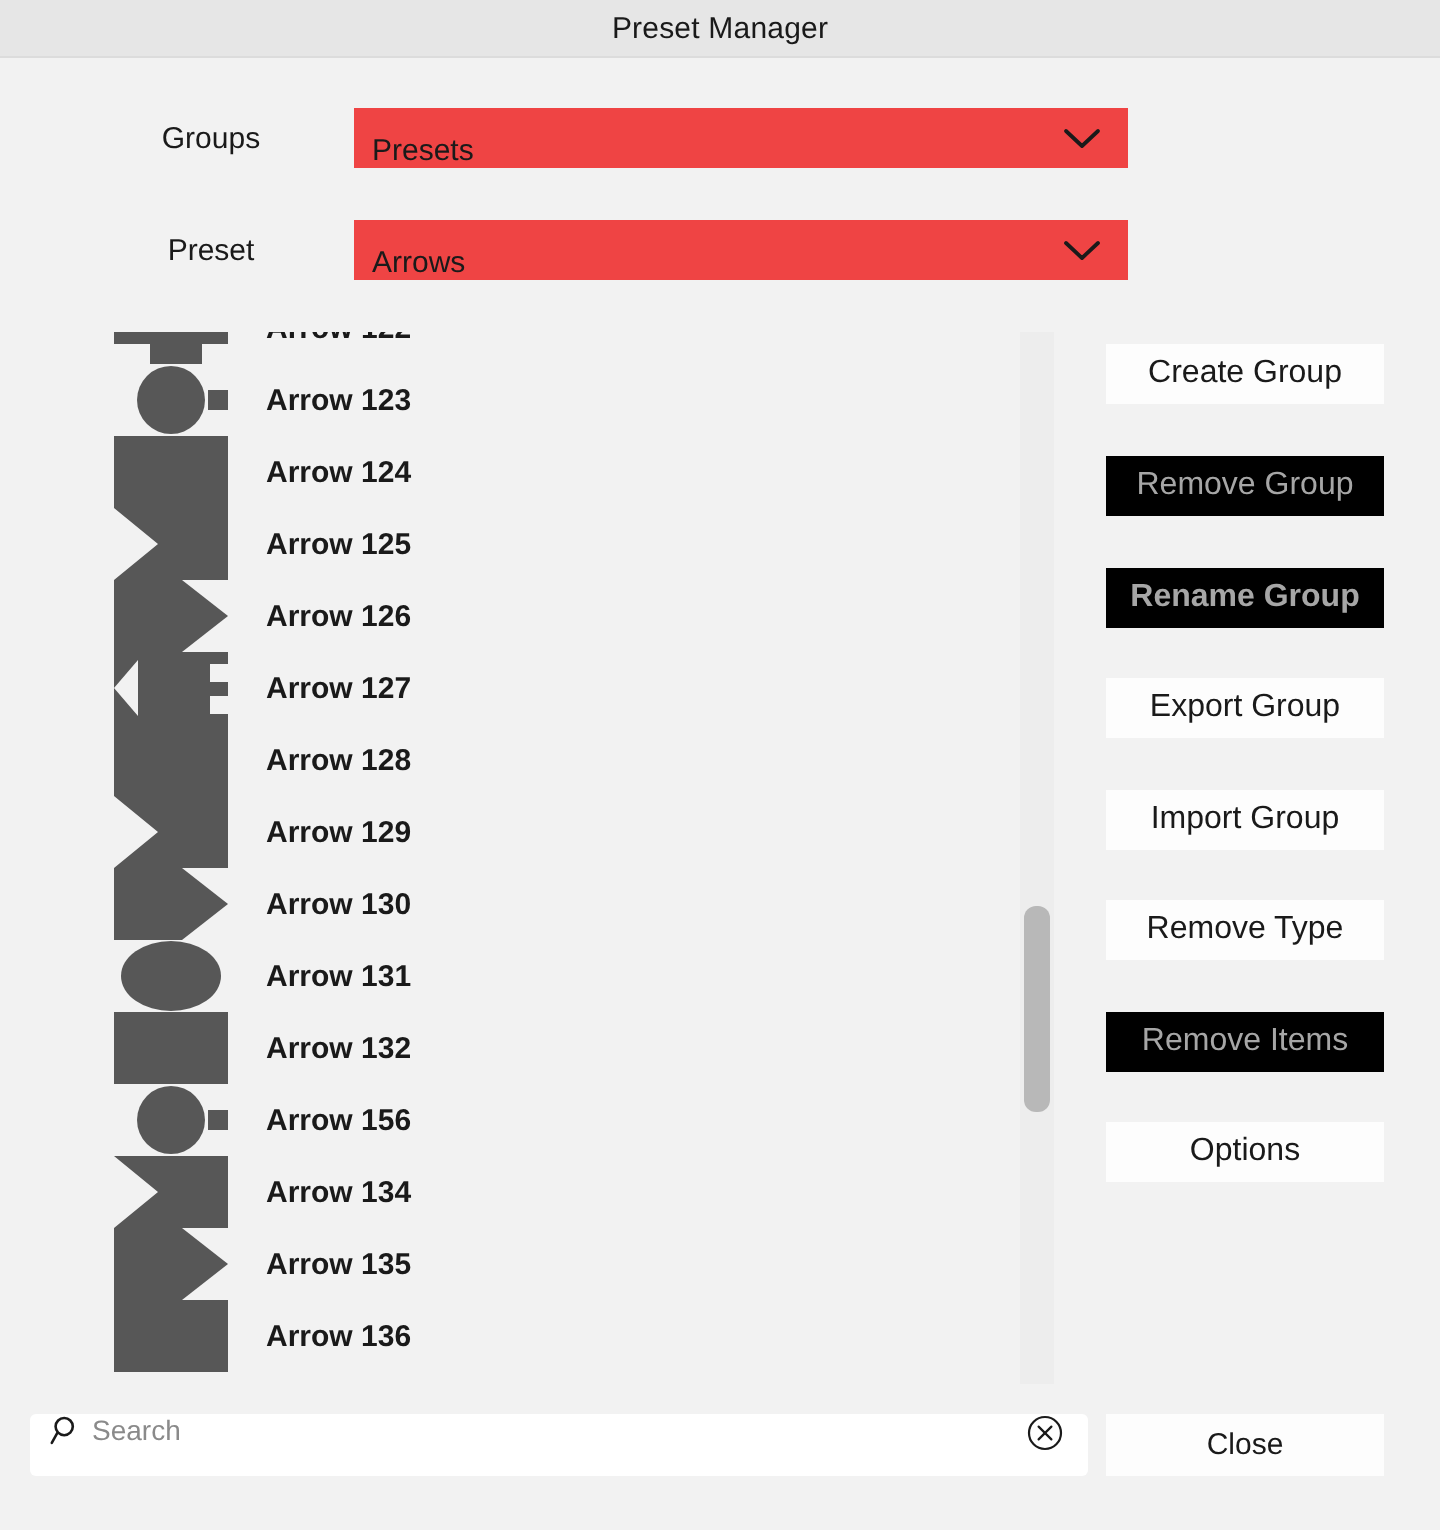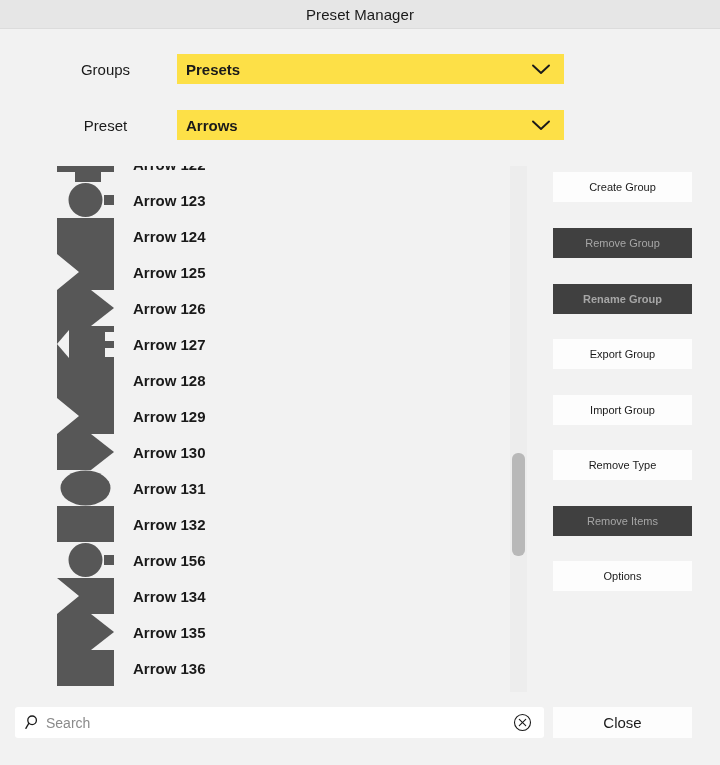--- a/index.html
+++ b/index.html
@@ -51,26 +51,25 @@
     padding-right: 9px;
     box-sizing: border-box;
     font-size: 15px;
     color: #1a1a1a;
     margin-left: 43px;
   }
   .combo {
     position: relative;
     width: 387px;
     height: 30px;
-    background: #fde047;
+    background: #ef4444;
     border: none;
     display: flex;
-    align-items: center;
+    align-items: flex-end;
     box-sizing: border-box;
-    font-weight: bold;
   }
   .combo .combo-value {
     padding-left: 9px;
     font-size: 15px;
     color: #1a1a1a;
   }
   .combo .chev {
     position: absolute;
     right: 12px;
     top: 0;
@@ -145,43 +144,43 @@
 
   
   .side-btn {
     position: absolute;
     left: 553px;
     width: 139px;
     height: 30px;
     background: #fdfdfd;
     border: none;
     font-family: "Liberation Sans", sans-serif;
-    font-size: 11px;
+    font-size: 16px;
     color: #1a1a1a;
     text-align: center;
     padding: 0;
     cursor: default;
     box-sizing: border-box;
   }
   .side-btn.disabled {
     color: #a6a6a6;
-    background: #404040;
+    background: #000000;
   }
 
   
   #search-box {
     position: absolute;
     left: 15px;
     top: 707px;
     width: 529px;
     height: 31px;
     background: #ffffff;
     border-radius: 3px;
     display: flex;
-    align-items: center;
+    align-items: flex-start;
     box-sizing: border-box;
   }
   #search-icon {
     margin-left: 10px;
     display: flex;
     align-items: center;
   }
   #search-input {
     flex: 1;
     border: none;

